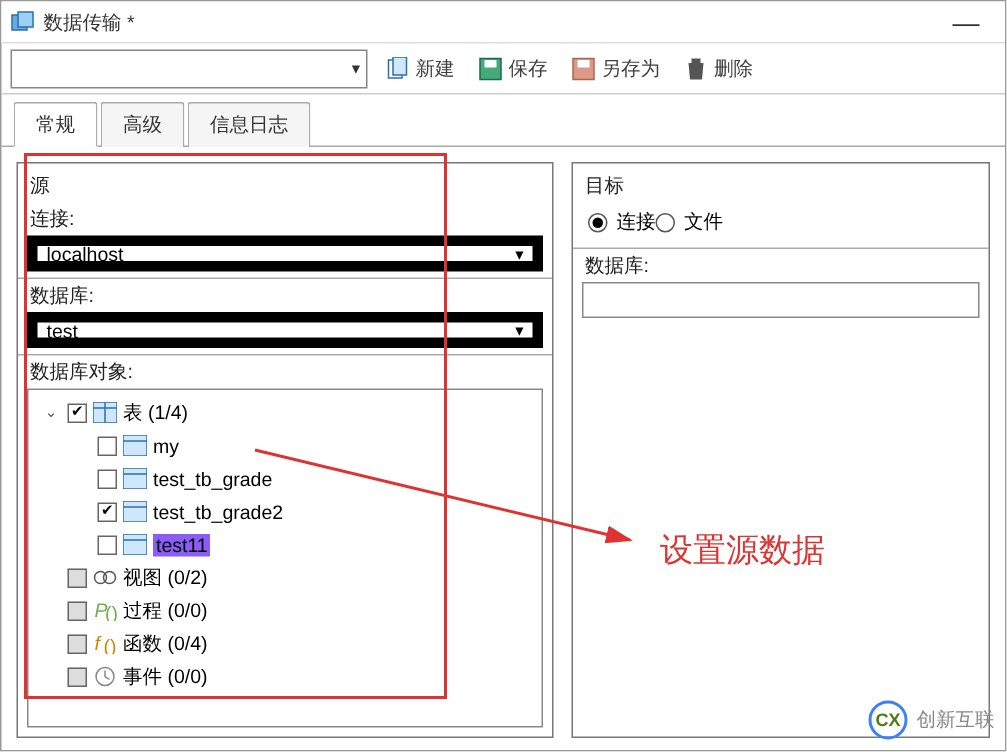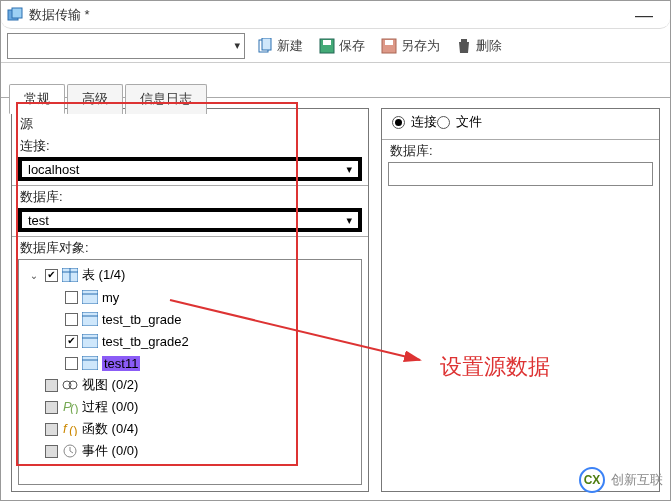--- a/index.html
+++ b/index.html
@@ -1,35 +1,35 @@
 <!DOCTYPE html>
 <html><head>
 <meta charset="utf-8">
 <style>
   * { box-sizing: border-box; font-family: "Microsoft YaHei", sans-serif; font-size: 13px; }
   body { margin: 0; background: #f0f0f0; width: 671px; height: 501px; overflow: hidden; position: relative; }
   .window { background: #fff; border: 1px solid #999; width: 671px; height: 501px; }
-  .titlebar { display: flex; align-items: center; height: 28px; padding: 0 6px; border-bottom: 1px solid #ddd; background:#fff;border-radius:10px; }
+  .titlebar { display: flex; align-items: center; height: 28px; padding: 0 6px; border-bottom: 1px solid #ddd; background:#fff; }
   .titlebar .icon { width: 16px; height: 16px; margin-right: 6px; }
   .titlebar .title { flex: 1; color:#333; }
   .titlebar .minbtn { width: 40px; text-align: center; color:#333; font-size:18px; line-height:14px; }
   .toolbar { display: flex; align-items: center; height: 34px; padding: 4px 6px; gap: 8px; border-bottom:1px solid #ccc; }
   .combo { flex: 0 0 238px; height: 26px; border: 1px solid #888; background:#fff; display:flex; align-items:center; justify-content:flex-end; padding-right:4px; }
   .combo .chev { font-size:11px; color:#333; }
   .tbtn { display:flex; align-items:center; gap:4px; padding:2px 4px; cursor:pointer; color:#404040; }
   .tbtn .ic { width:16px; height:16px; }
   .tabs { display:flex; border-bottom:1px solid #aaa; padding:4px 8px 0 8px; gap:2px; }
-  .tab { padding:5px 14px; border:1px solid #aaa; border-bottom:none; background:#f5f5f5; color:#333; border-radius:2px 2px 0 0; position:relative; top:17px;}
+  .tab { padding:5px 14px; border:1px solid #aaa; border-bottom:none; background:#f5f5f5; color:#333; border-radius:2px 2px 0 0; position:relative; top:1px;}
   .tab.active { background:#fff; border-bottom:1px solid #fff; }
   .body { display:flex; padding:10px; gap:12px; height: calc(100% - 28px - 34px - 33px); }
   .panel { border:1px solid #777; background:#fff; display:flex; flex-direction:column; }
   .panel-title { padding:6px 8px 2px 8px; color:#222; }
   .field-label { padding:2px 8px; color:#222; border-top:1px solid #aaa;}
   .field-label.first { border-top:none; }
-  .sel { margin:0 6px 4px 6px; height:24px; border:4px solid #000000; display:flex; align-items:center; justify-content:space-between; padding:0 6px;}
+  .sel { margin:0 6px 4px 6px; height:24px; border:7px solid #000000; display:flex; align-items:center; justify-content:space-between; padding:0 6px;}
   .sel .chev { font-size:11px; }
   .tree { flex:1; margin:0 6px 6px 6px; border:1px solid #888; overflow:auto; padding:4px 2px;}
   .tree-row { display:flex; align-items:center; height:22px; white-space:nowrap; }
   .idt { display:inline-block; }
   .exp { width:14px; text-align:center; color:#555; font-size:10px;}
   .chk { width:13px; height:13px; border:1px solid #666; margin:0 4px; display:inline-flex; align-items:center; justify-content:center; font-size:10px; background:#fff;}
   .chk.on::after{content:"✔"; color:#000; font-size:10px; line-height:1;}
   .chk.gray{ background:#ddd; }
   .nic { width:16px; height:14px; margin-right:4px; display:inline-block;}
   .sel-hl { background:#8b5cf6; padding:0 2px;}
@@ -195,20 +195,21 @@
           <span class="nic"><svg viewBox="0 0 16 14">
                 <circle cx="8" cy="7" r="6" fill="none" stroke="#888"></circle>
                 <path d="M8 3v4l3 2" stroke="#888" fill="none"></path>
               </svg></span>
           <span>事件  (0/0)</span>
         </div>
       </div>
     </div>
 
     <div class="panel target">
+      <div class="panel-title">目标</div>
       <div class="radio-row">
         <label style="display:flex;align-items:center;">
           <span class="radio on"></span>
           <span>连接</span>
         </label>
         <label style="display:flex;align-items:center;">
           <span class="radio"></span>
           <span>文件</span>
         </label>
       </div>

